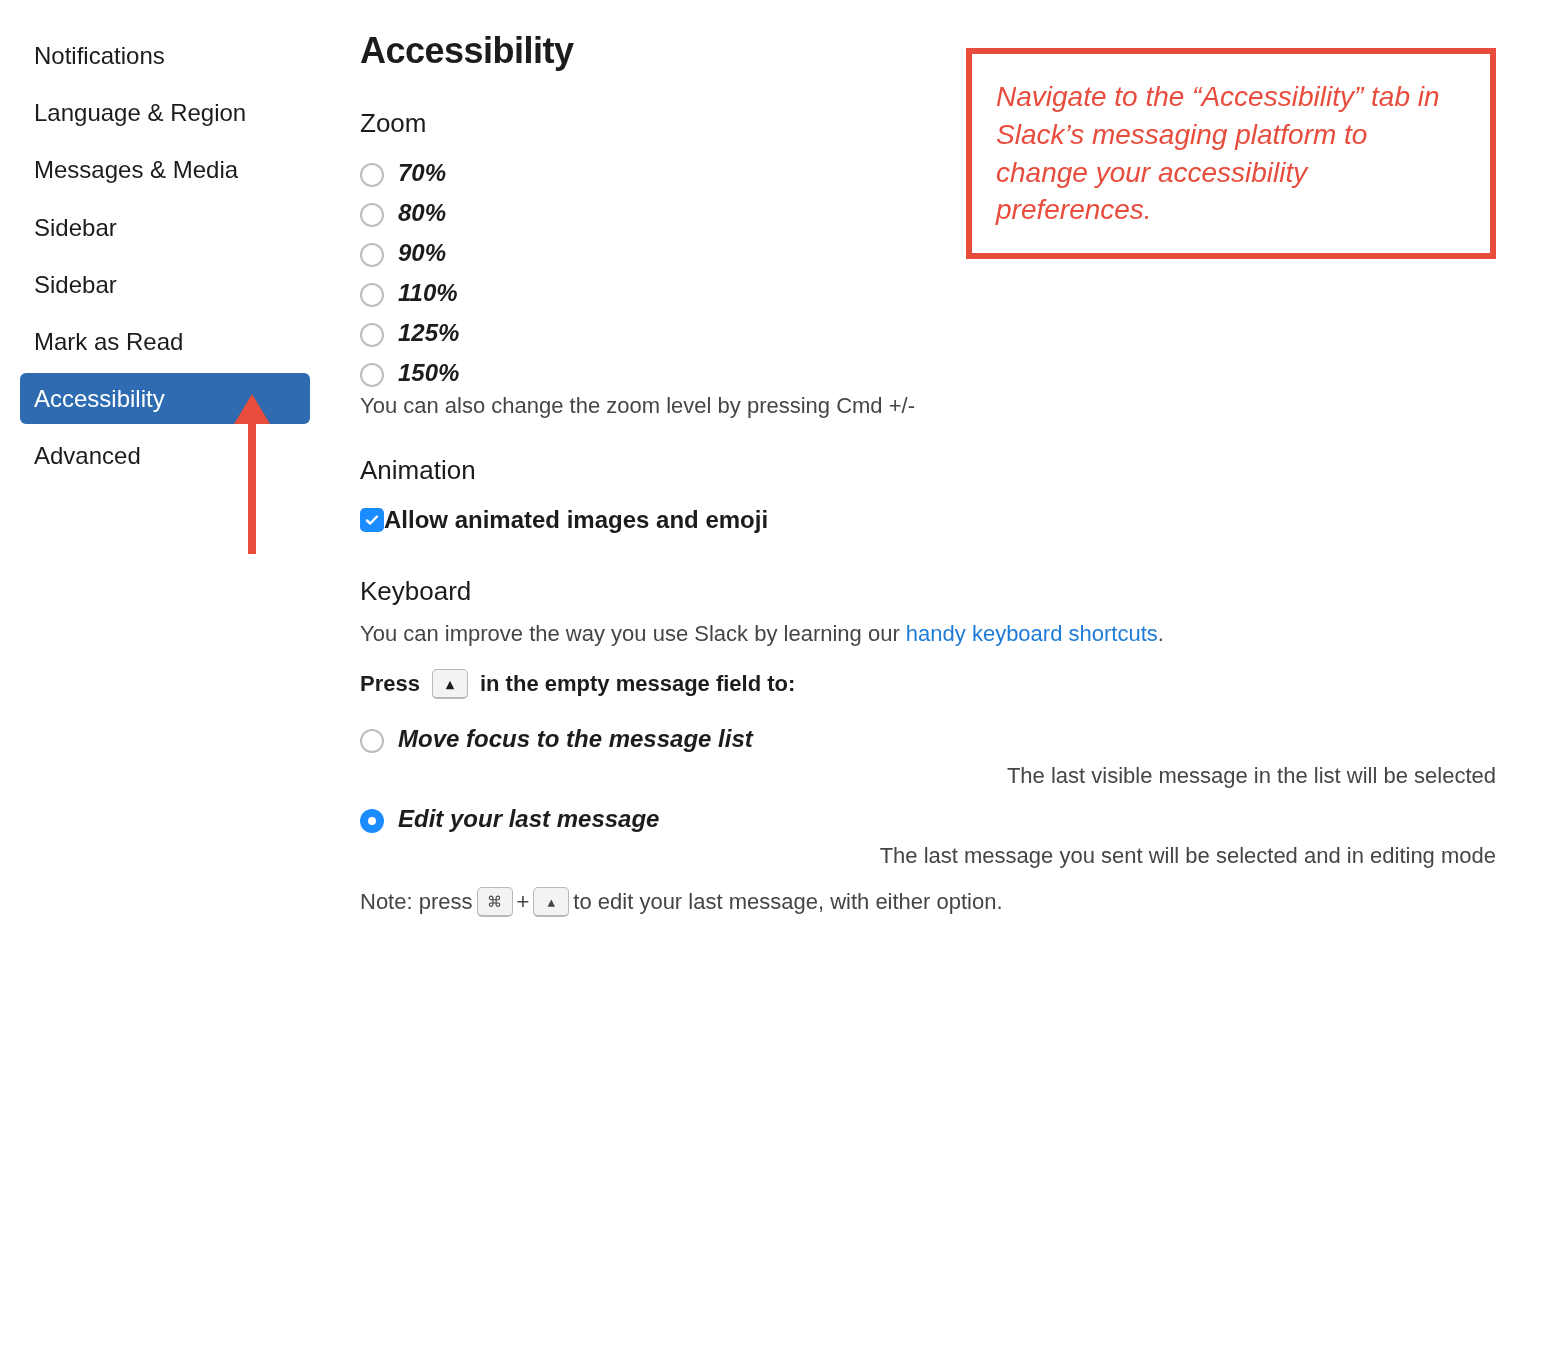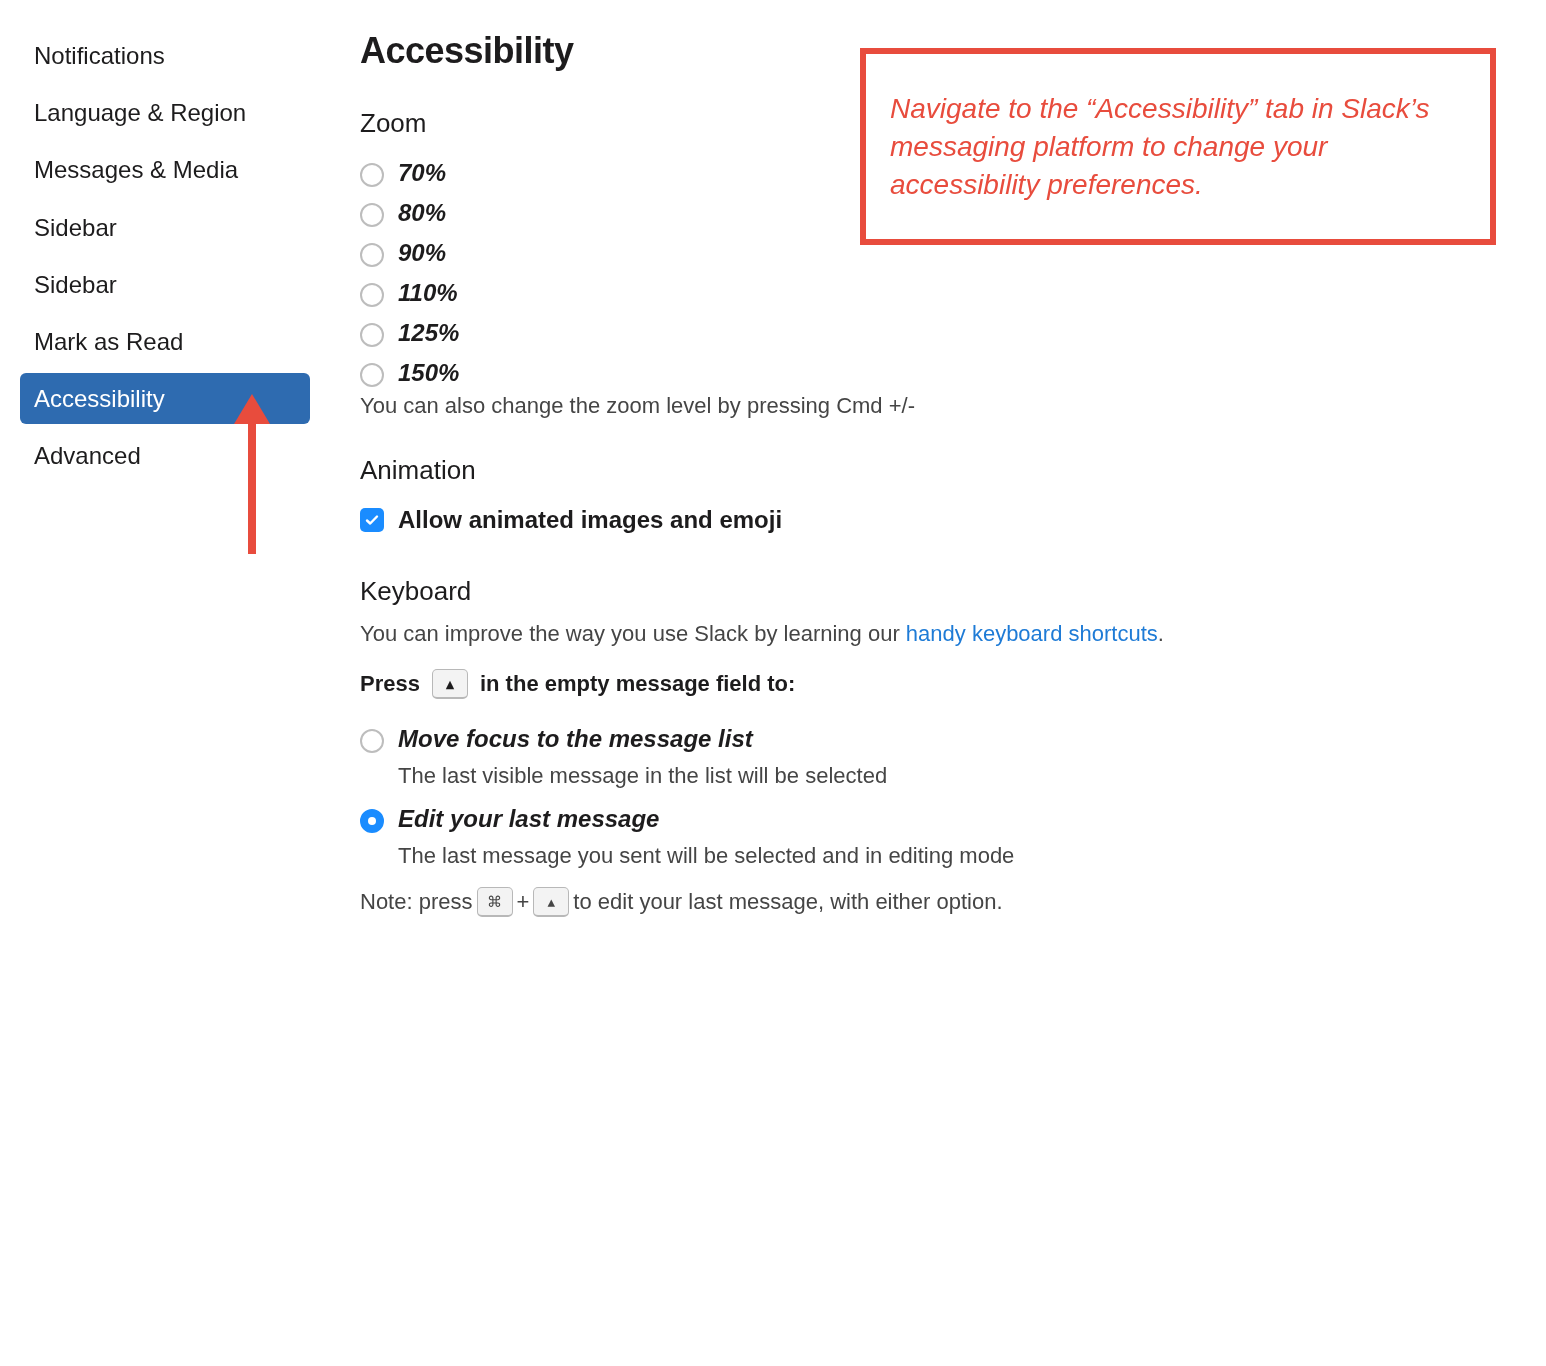--- a/index.html
+++ b/index.html
@@ -67,33 +67,33 @@
     .radio.selected::after {
       content: "";
       width: 8px; height: 8px;
       background: #fff;
       border-radius: 50%;
     }
     .radio-label { font-weight: 700; font-size: 24px; }
     .radio-suffix { font-weight: 400; color: #454545; margin-left: 6px; }
     .hint { color: #454545; font-size: 22px; }
     .check-row {
-      display: flex; align-items: center; gap: 14px; padding: 6px 0;
+      display: flex; align-items: center; padding: 6px 0;
       cursor: pointer;
     }
     .checkbox {
       width: 24px; height: 24px;
       border-radius: 5px;
       display: inline-flex; align-items: center; justify-content: center;
       flex-shrink: 0;
       background: #1a8cff;
     }
     .checkbox svg { width: 16px; height: 16px; }
     .check-label { font-weight: 700; font-size: 24px; }
-    .subtext { font-size: 22px; color: #454545; margin: 4px 0 10px 38px; }
+    .subtext { font-size: 22px; color: #454545; margin: 4px 0 10px 38px; text-align: right; }
     .link { color: #1e7bd6; cursor: pointer; }
     .inline-key {
       display: inline-flex; align-items: center; justify-content: center;
       min-width: 36px; height: 30px;
       border: 1px solid #b8b8b8;
       border-bottom-width: 2px;
       border-radius: 5px;
       background: #f3f3f3;
       font-size: 15px;
       padding: 0 8px;
@@ -107,23 +107,23 @@
     }
     .note-line {
       font-size: 22px; color: #454545;
       margin-top: 18px; display: flex; align-items: center; flex-wrap: wrap;
     }
 
     
     .callout {
       position: absolute;
       top: 18px; right: 30px;
-      width: 636px;
+      width: 530px;
       border: 6px solid #e84c3d;
-      padding: 36px 24px;
+      padding: 24px 24px;
       font-style: italic;
       font-size: 28px;
       line-height: 1.35;
       color: #e84c3d;
       background: #fff;
     }
     
     .arrow {
       position: absolute;
       left: 214px;

